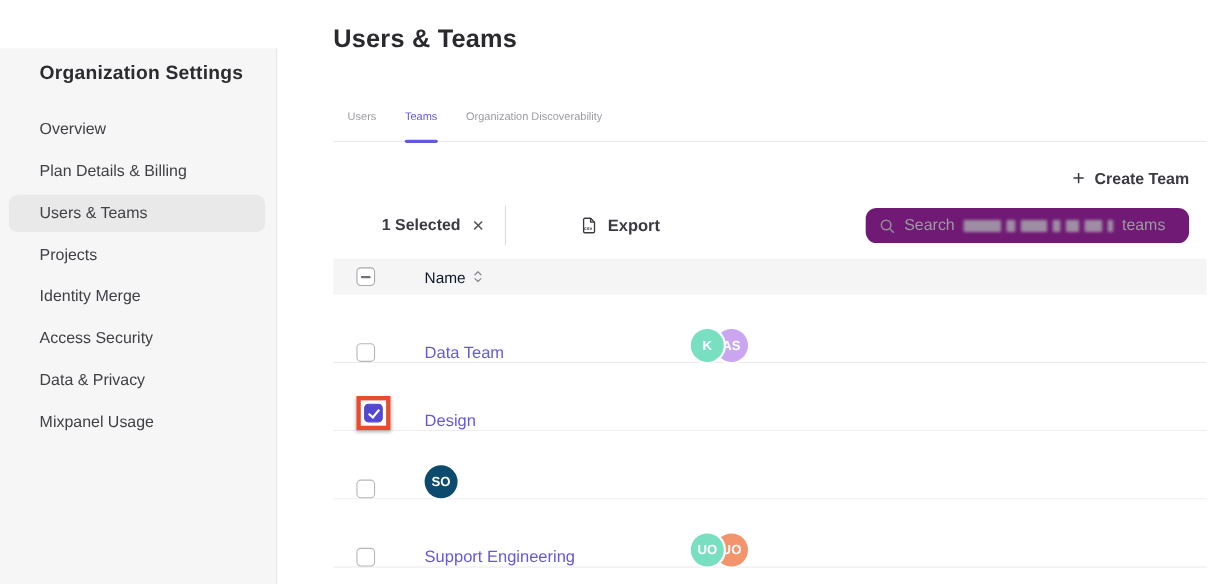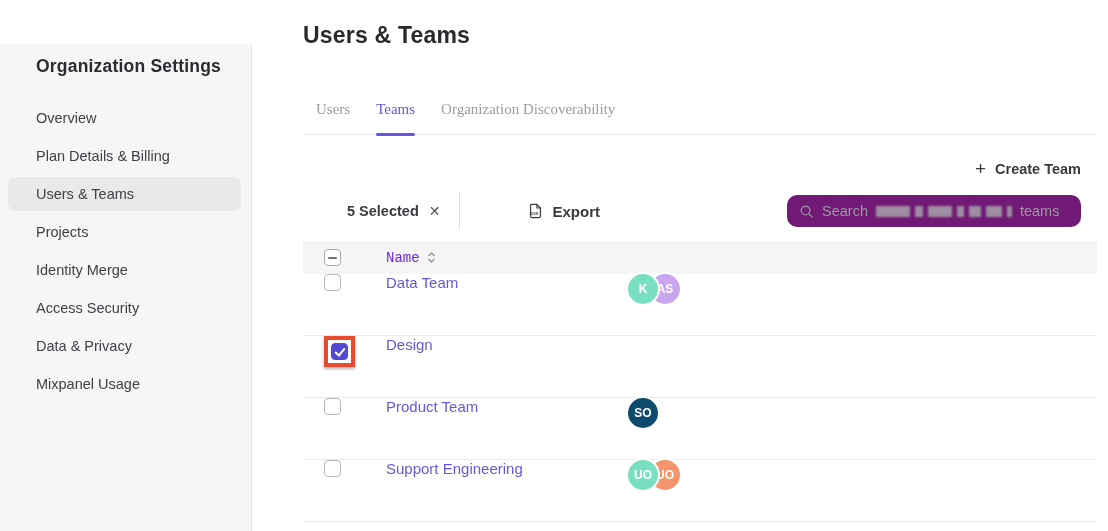--- a/index.html
+++ b/index.html
@@ -32,23 +32,22 @@
   .page-title {
     margin:22px 0 0 51px; font-size:23px; font-weight:700;
     color:#29292e; letter-spacing:.2px; line-height:27px;
   }
   .tabs {
     display:flex; margin:40px 11px 0 51px;
     border-bottom:1px solid #e9e9eb;
   }
   .tab {
     position:relative; padding:12px 13px 16px;
-    font-size:15px; font-weight:500; color:#9b9ba1; cursor:pointer;
+    font-size:10px; font-weight:500; color:#9b9ba1; cursor:pointer;
     white-space:nowrap;
-    font-family:Liberation Serif, serif;
   }
   .tab.active { color:var(--accent,#6358e0); }
   .tab.active::after {
     content:""; position:absolute; left:13px; right:13px; bottom:-2px;
     height:3px; border-radius:2px; background:var(--accent,#6358e0);
   }
 
   .create-row { display:flex; justify-content:flex-end; margin:26px 27px 0 51px; }
   .create-team {
     display:flex; align-items:center; gap:9px; background:none; border:none;
@@ -85,24 +84,24 @@
   .redact i { display:block; height:11px; background:#ababaf; border-radius:1px; }
 
   
   .table { margin-top:12px; }
   .thead {
     display:flex; align-items:center; height:33px; box-sizing:border-box;
     margin:0 11px 0 51px; padding-left:21px;
     background:var(--thead-bg,#f5f5f6);
   }
   .cbx-col { width:62px; display:flex; align-items:center; }
-  .name-h { display:flex; align-items:center; gap:7px; font-size:14px; color:#6d28d9;font-family:Liberation Mono, monospace; }
+  .name-h { display:flex; align-items:center; gap:7px; font-size:14px; color:#0f172a; }
 
   .trow {
-    display:flex; align-items:flex-start; height:62px; box-sizing:border-box;
+    display:flex; align-items:flex-end; height:62px; box-sizing:border-box;
     margin:0 11px 0 51px; padding-left:21px;
     border-bottom:1px solid #ebebed; background:#fff;
   }
   .team-name {
     width:242px; min-width:242px; font-size:15px; text-decoration:none;
     color:var(--accent,#6358e0); cursor:pointer; white-space:nowrap;
   }
   .avatars { display:flex; }
   .avatar {
     position:relative; z-index:2;
@@ -181,21 +180,21 @@
 
     <div class="create-row">
       <button class="create-team">
         <span class="plus-glyph">+</span>
         <span>Create Team</span>
       </button>
     </div>
 
     <div class="toolbar">
       <div class="selected-group">
-        <span class="selected-text">5 Selected</span>
+        <span class="selected-text">1 Selected</span>
         <span class="clear-x">✕</span>
       </div>
 
       <div class="v-divider"></div>
 
 
       <button class="tool-btn export-btn">
         <svg viewBox="0 0 16 17" width="15" height="16" fill="none" stroke="#3a3a40" stroke-width="1.3" stroke-linejoin="round">
           <path d="M9.5 1.5H4a1.3 1.3 0 0 0-1.3 1.3v11.4A1.3 1.3 0 0 0 4 15.5h8a1.3 1.3 0 0 0 1.3-1.3V5.3z"></path>
           <path d="M9.5 1.5v3.8h3.8"></path>
@@ -253,21 +252,20 @@
                 <span class="cbx checked"></span>
               </span>
             </span>
     <a class="team-name">Design</a>
     <div class="avatars"></div>
   </div>
           <div class="trow">
     <span class="cbx-col">
               <span class="cbx"></span>
             </span>
-    <a class="team-name">Product Team</a>
     <div class="avatars">
               <span class="avatar" style="background: #0c4a6e;">SO</span>
             </div>
   </div>
           <div class="trow">
     <span class="cbx-col">
               <span class="cbx"></span>
             </span>
     <a class="team-name">Support Engineering</a>
     <div class="avatars">

